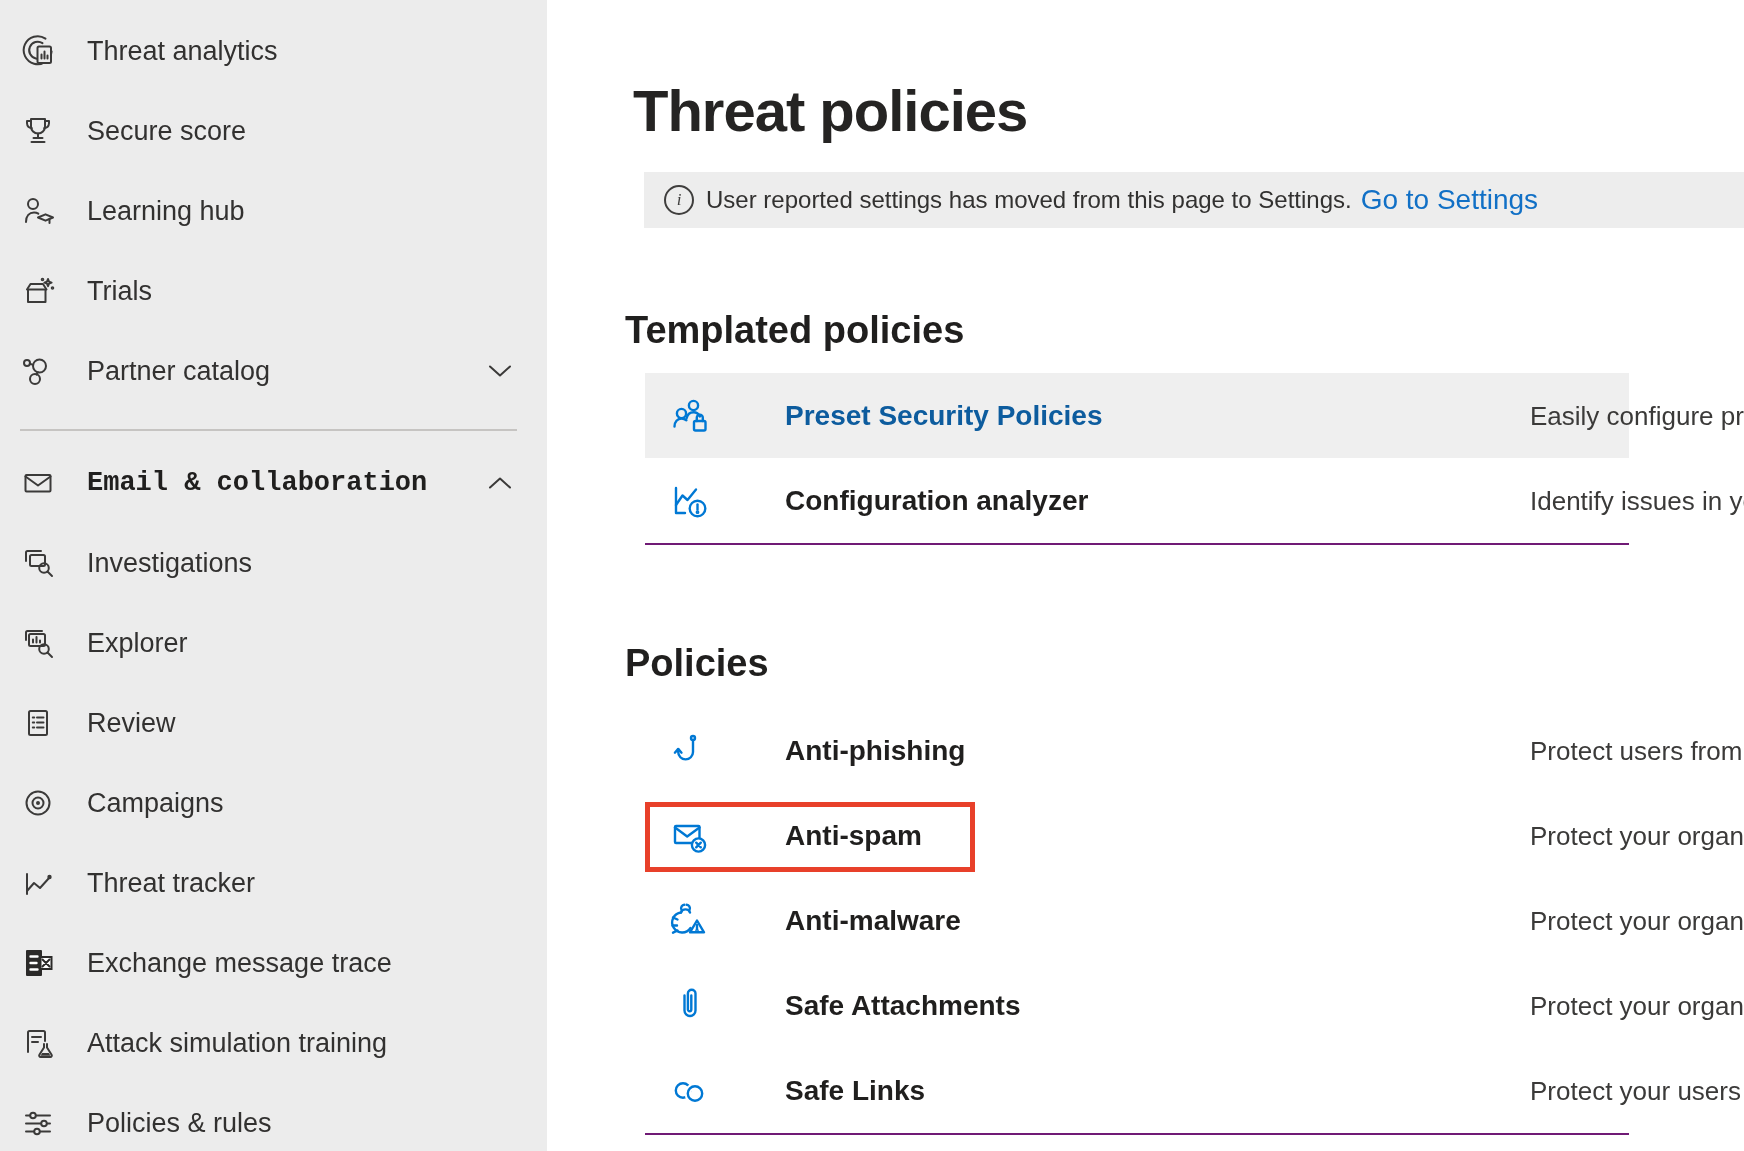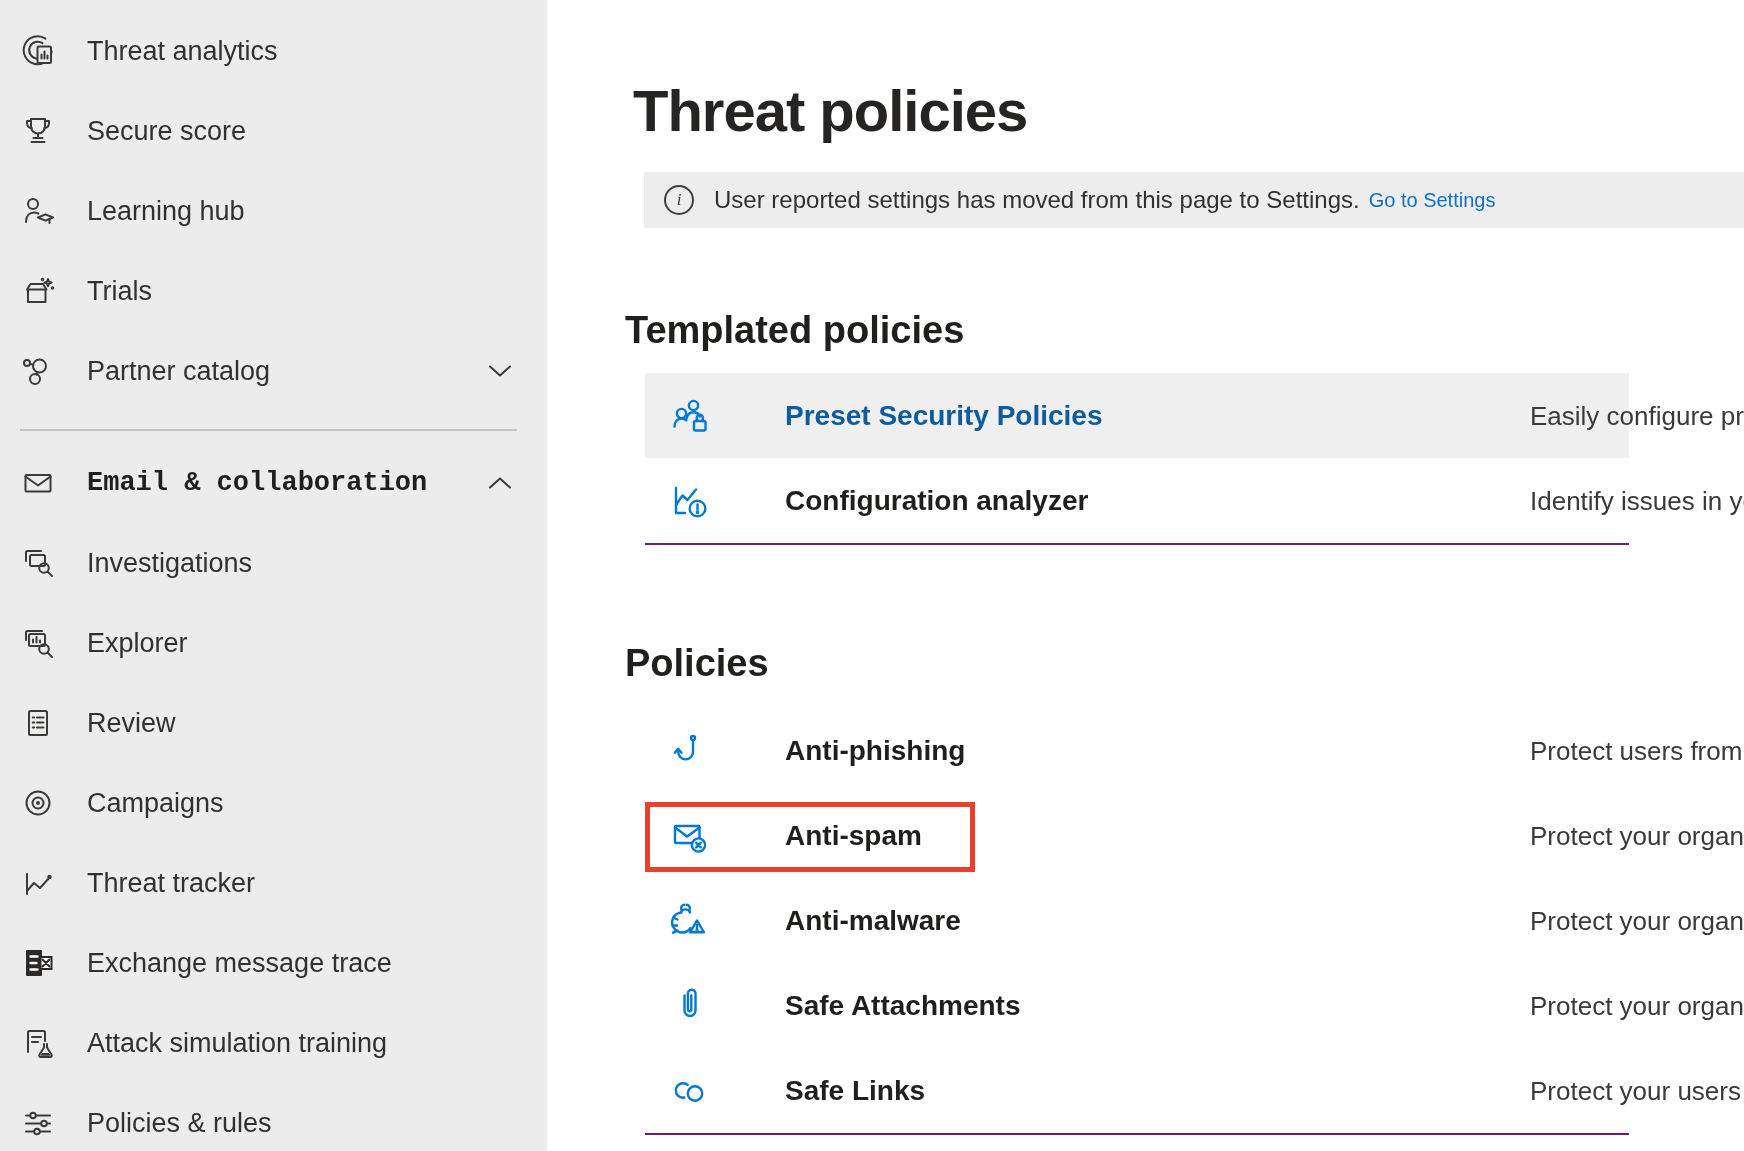--- a/index.html
+++ b/index.html
@@ -28,22 +28,22 @@
   }
   .banner{
     position:absolute;left:644px;top:172px;width:1100px;height:56px;background:#ededed;
     display:flex;align-items:center;
   }
   .banner .info-circle{
     margin-left:20px;width:26px;height:26px;border:2px solid #3f3e3d;border-radius:50%;
     display:flex;align-items:center;justify-content:center;flex:none;
     font-size:17px;color:#3f3e3d;font-family:"Liberation Serif","DejaVu Serif",serif;font-style:italic;
   }
-  .banner .btext{margin-left:20px;font-size:24px;color:#323130;white-space:nowrap;}
-  .banner .blink{margin-left:9px;font-size:20px;color:#1170c6;white-space:nowrap;cursor:pointer;}
+  .banner .btext{margin-left:12px;font-size:24px;color:#323130;white-space:nowrap;}
+  .banner .blink{margin-left:9px;font-size:28px;color:#1170c6;white-space:nowrap;cursor:pointer;}
   .section-heading{
     position:absolute;left:625px;font-size:38px;font-weight:700;color:#201f1e;white-space:nowrap;
   }
   .policy-row{
     position:absolute;left:645px;width:984px;height:85px;cursor:pointer;background:#ffffff;
   }
   .policy-row.highlight{background:#efefef;}
   .policy-row.divided{border-bottom:2px solid #701a75;}
   .policy-row .picon{position:absolute;left:23px;top:50%;transform:translateY(-50%);width:44px;height:44px;}
   .policy-row .plabel{

